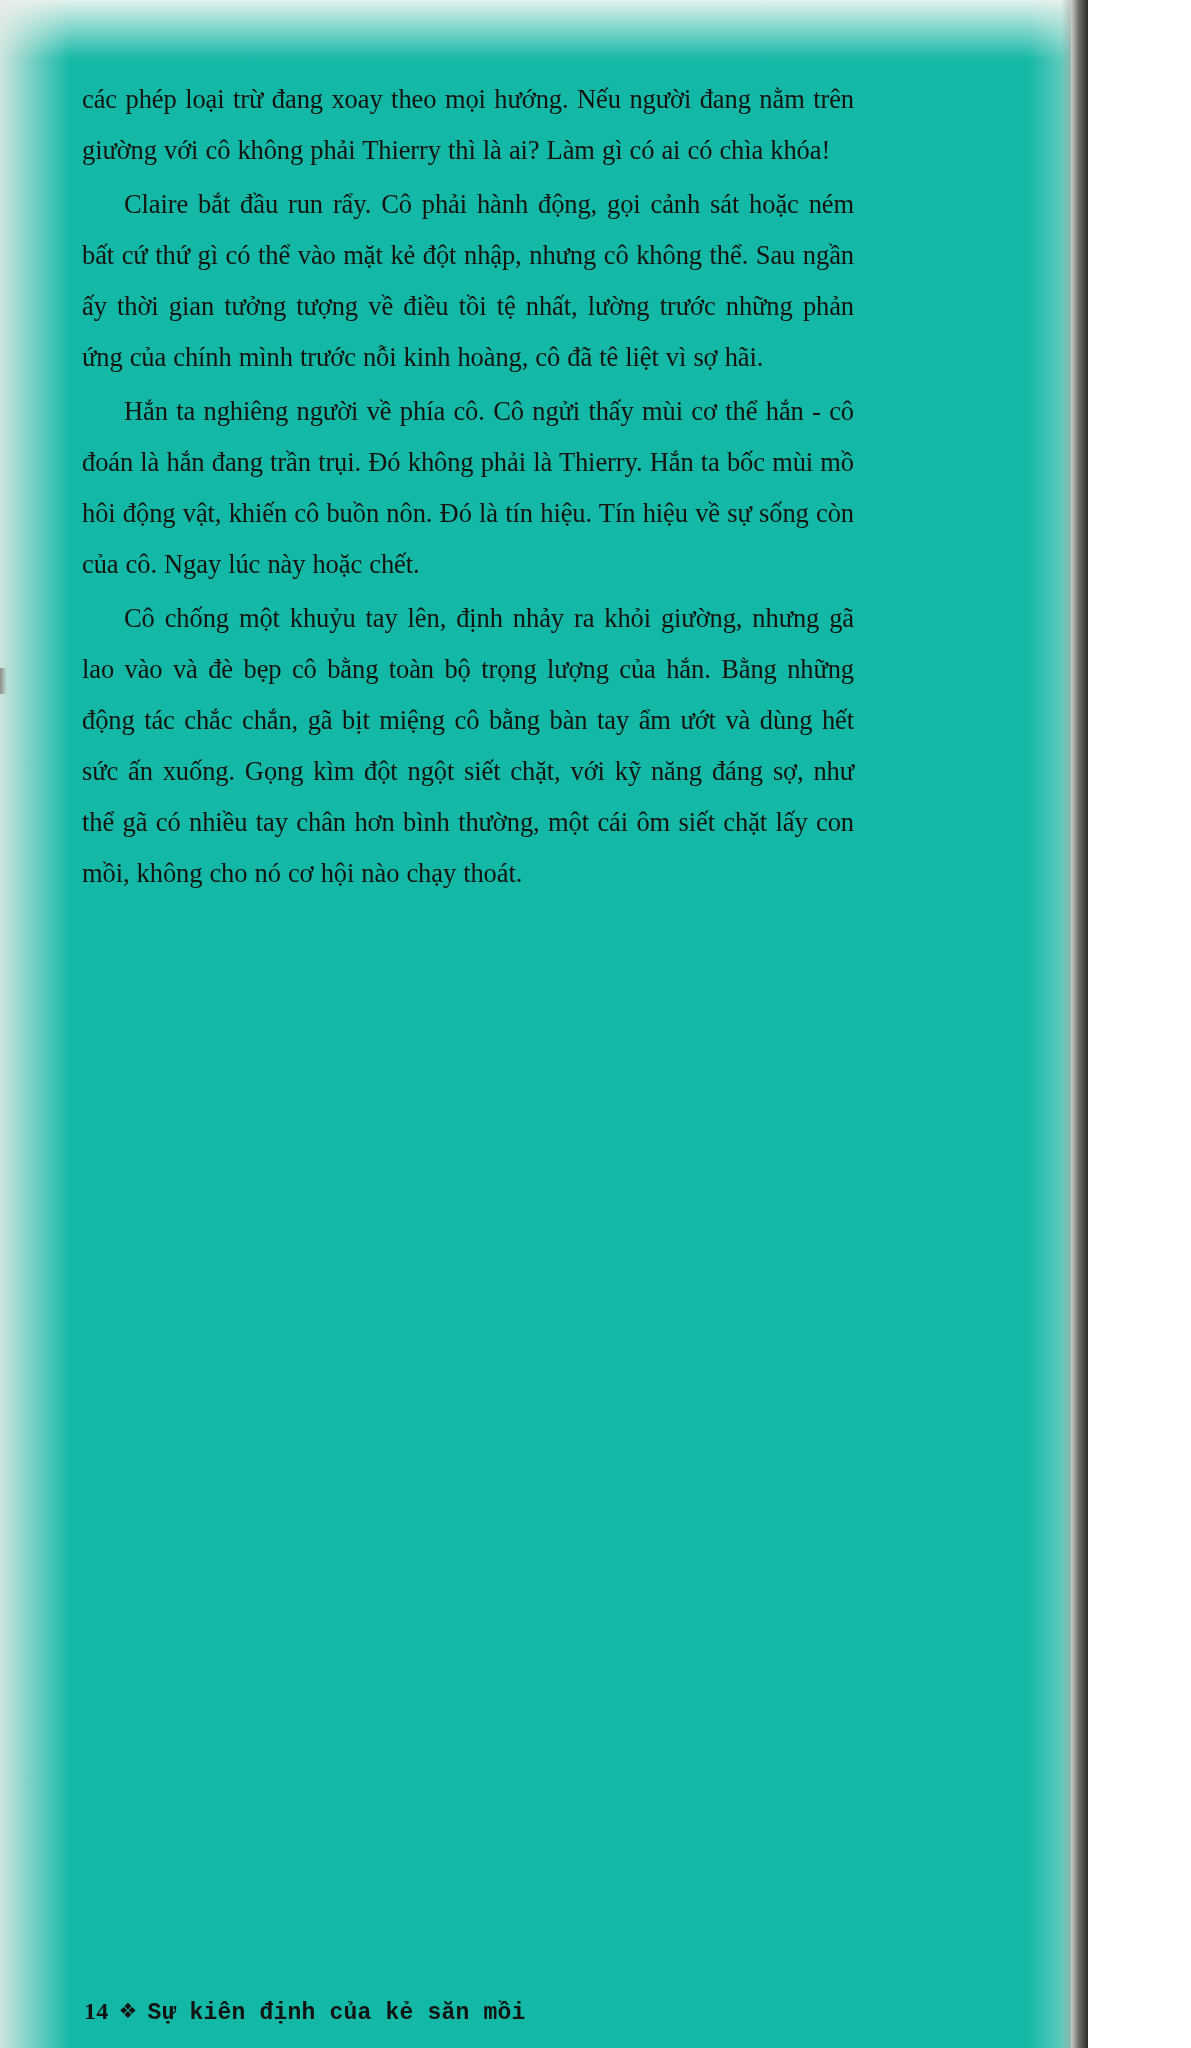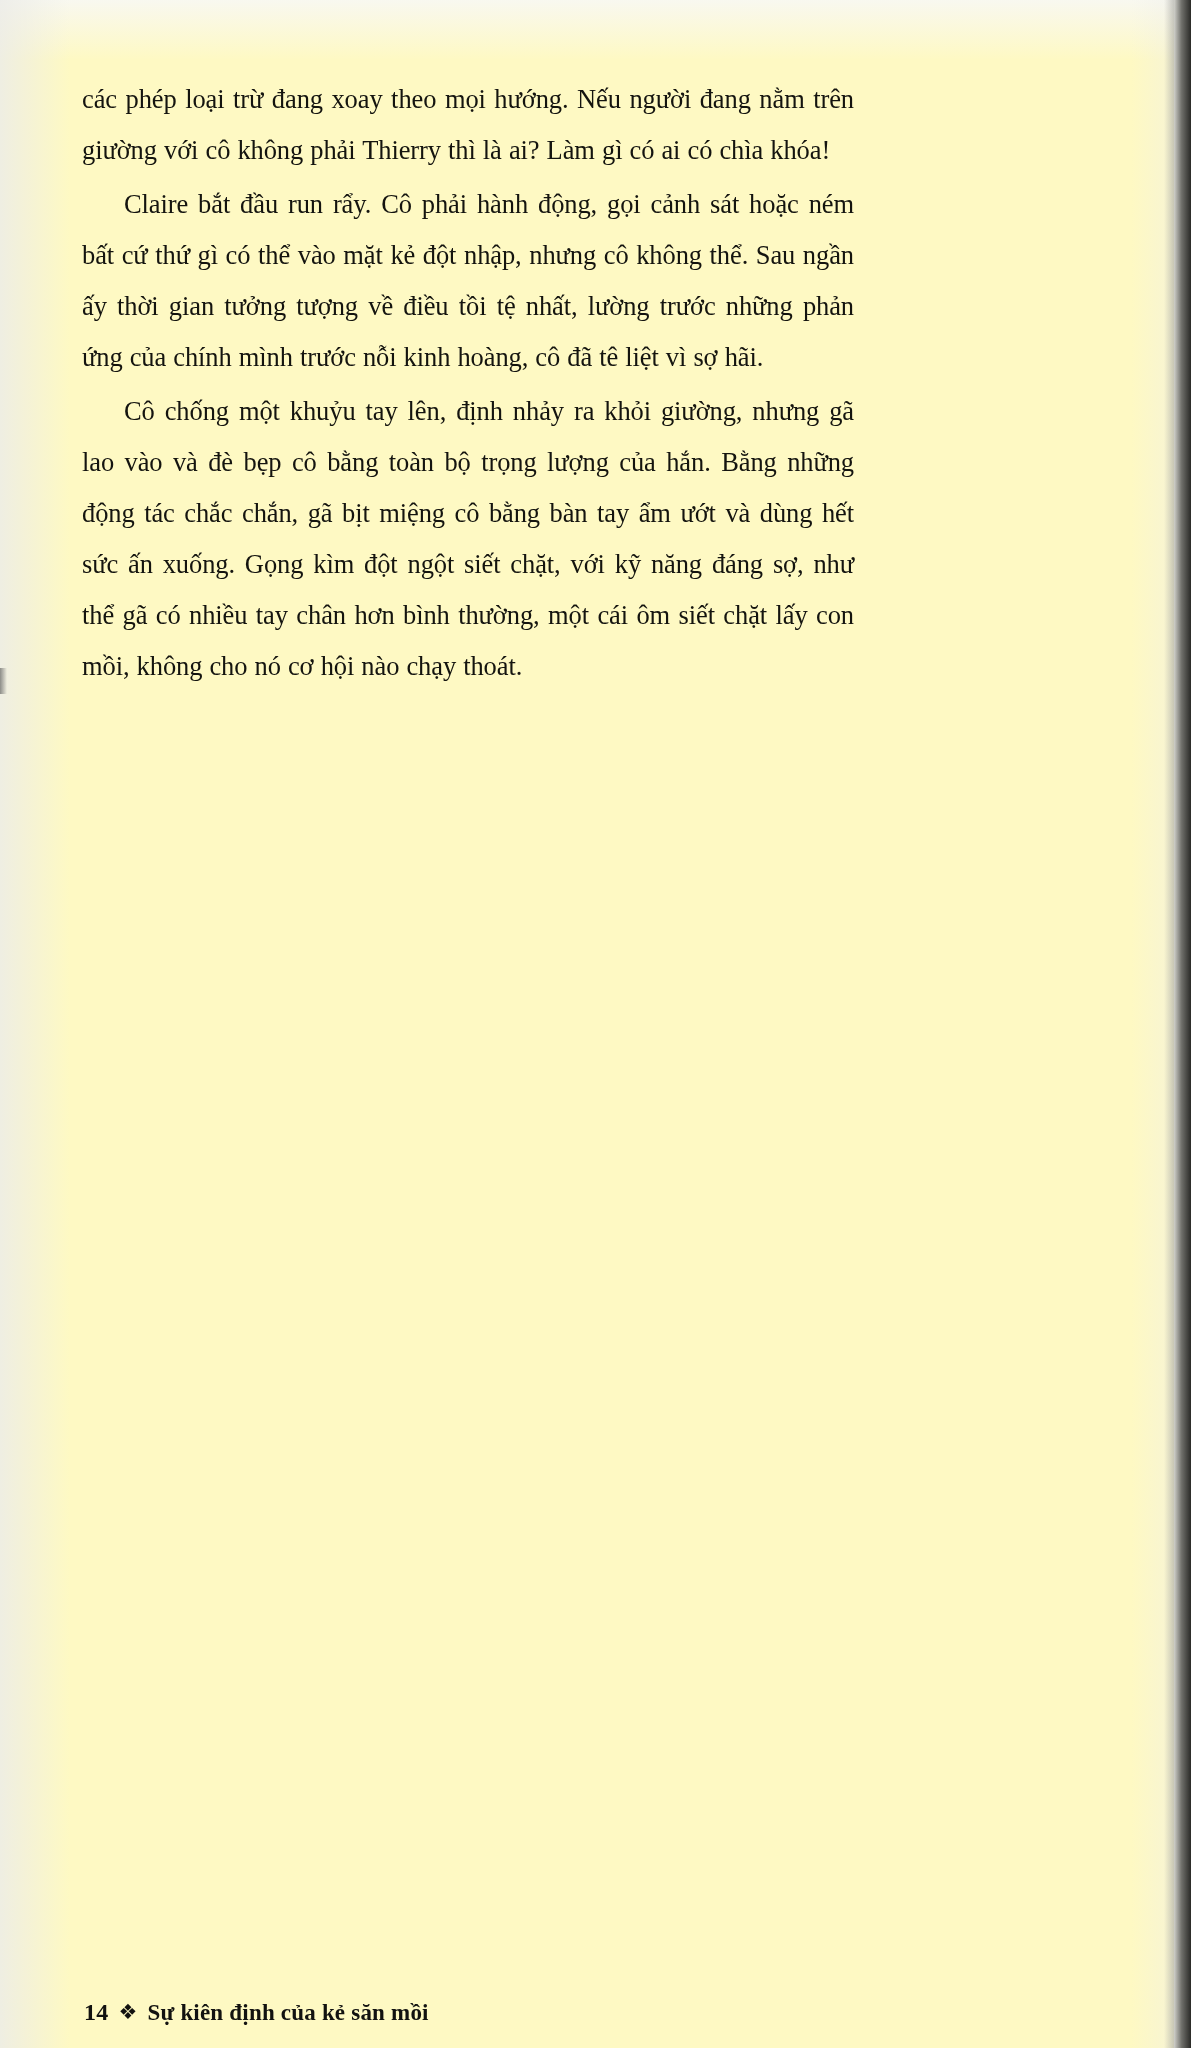--- a/index.html
+++ b/index.html
@@ -5,23 +5,23 @@
   html, body {
     margin: 0;
     padding: 0;
     background: #ffffff;
   }
   body {
     font-family: "Liberation Serif", "DejaVu Serif", serif;
   }
   .page {
     position: relative;
-    width: 1191px;
+    width: 1088px;
     height: 2048px;
-    background: #fef9c3;
+    background: #14b8a6;
     overflow: hidden;
     box-sizing: border-box;
   }
   
   .paper-tint {
     position: absolute;
     inset: 0;
     background:
       linear-gradient(90deg, rgba(236,236,232,0.85) 0px, rgba(255,255,255,0) 70px),
       linear-gradient(270deg, rgba(238,238,234,0.6) 0px, rgba(255,255,255,0) 60px),
@@ -105,38 +105,40 @@
   .footer .orn {
     font-size: 21px;
     line-height: 1;
     position: relative;
     top: -1px;
   }
   .footer .book-title {
     font-size: 23px;
     font-weight: bold;
     letter-spacing: 0.2px;
+    font-family: Liberation Mono, monospace;
   }
 </style>
 </head>
 <body>
 
 <div class="page">
 
   <div class="paper-tint"></div>
   <div class="left-notch"></div>
 
   <div class="text-column">
 
     <p class="para first">các phép loại trừ đang xoay theo mọi hướng. Nếu người đang nằm trên giường với cô không phải Thierry thì là ai? Làm gì có ai có chìa khóa!</p>
 
 
 
     <p class="para">Claire bắt đầu run rẩy. Cô phải hành động, gọi cảnh sát hoặc ném bất cứ thứ gì có thể vào mặt kẻ đột nhập, nhưng cô không thể. Sau ngần ấy thời gian tưởng tượng về điều tồi tệ nhất, lường trước những phản ứng của chính mình trước nỗi kinh hoàng, cô đã tê liệt vì sợ hãi.</p>
 
+    <p class="para">Hắn ta nghiêng người về phía cô. Cô ngửi thấy mùi cơ thể hắn - cô đoán là hắn đang trần trụi. Đó không phải là Thierry. Hắn ta bốc mùi mồ hôi động vật, khiến cô buồn nôn. Đó là tín hiệu. Tín hiệu về sự sống còn của cô. Ngay lúc này hoặc chết.</p>
 
     <p class="para">Cô chống một khuỷu tay lên, định nhảy ra khỏi giường, nhưng gã lao vào và đè bẹp cô bằng toàn bộ trọng lượng của hắn. Bằng những động tác chắc chắn, gã bịt miệng cô bằng bàn tay ẩm ướt và dùng hết sức ấn xuống. Gọng kìm đột ngột siết chặt, với kỹ năng đáng sợ, như thể gã có nhiều tay chân hơn bình thường, một cái ôm siết chặt lấy con mồi, không cho nó cơ hội nào chạy thoát.</p>
 
 
 
 
   </div>
 
   <div class="footer">
     <span class="folio">14</span>

